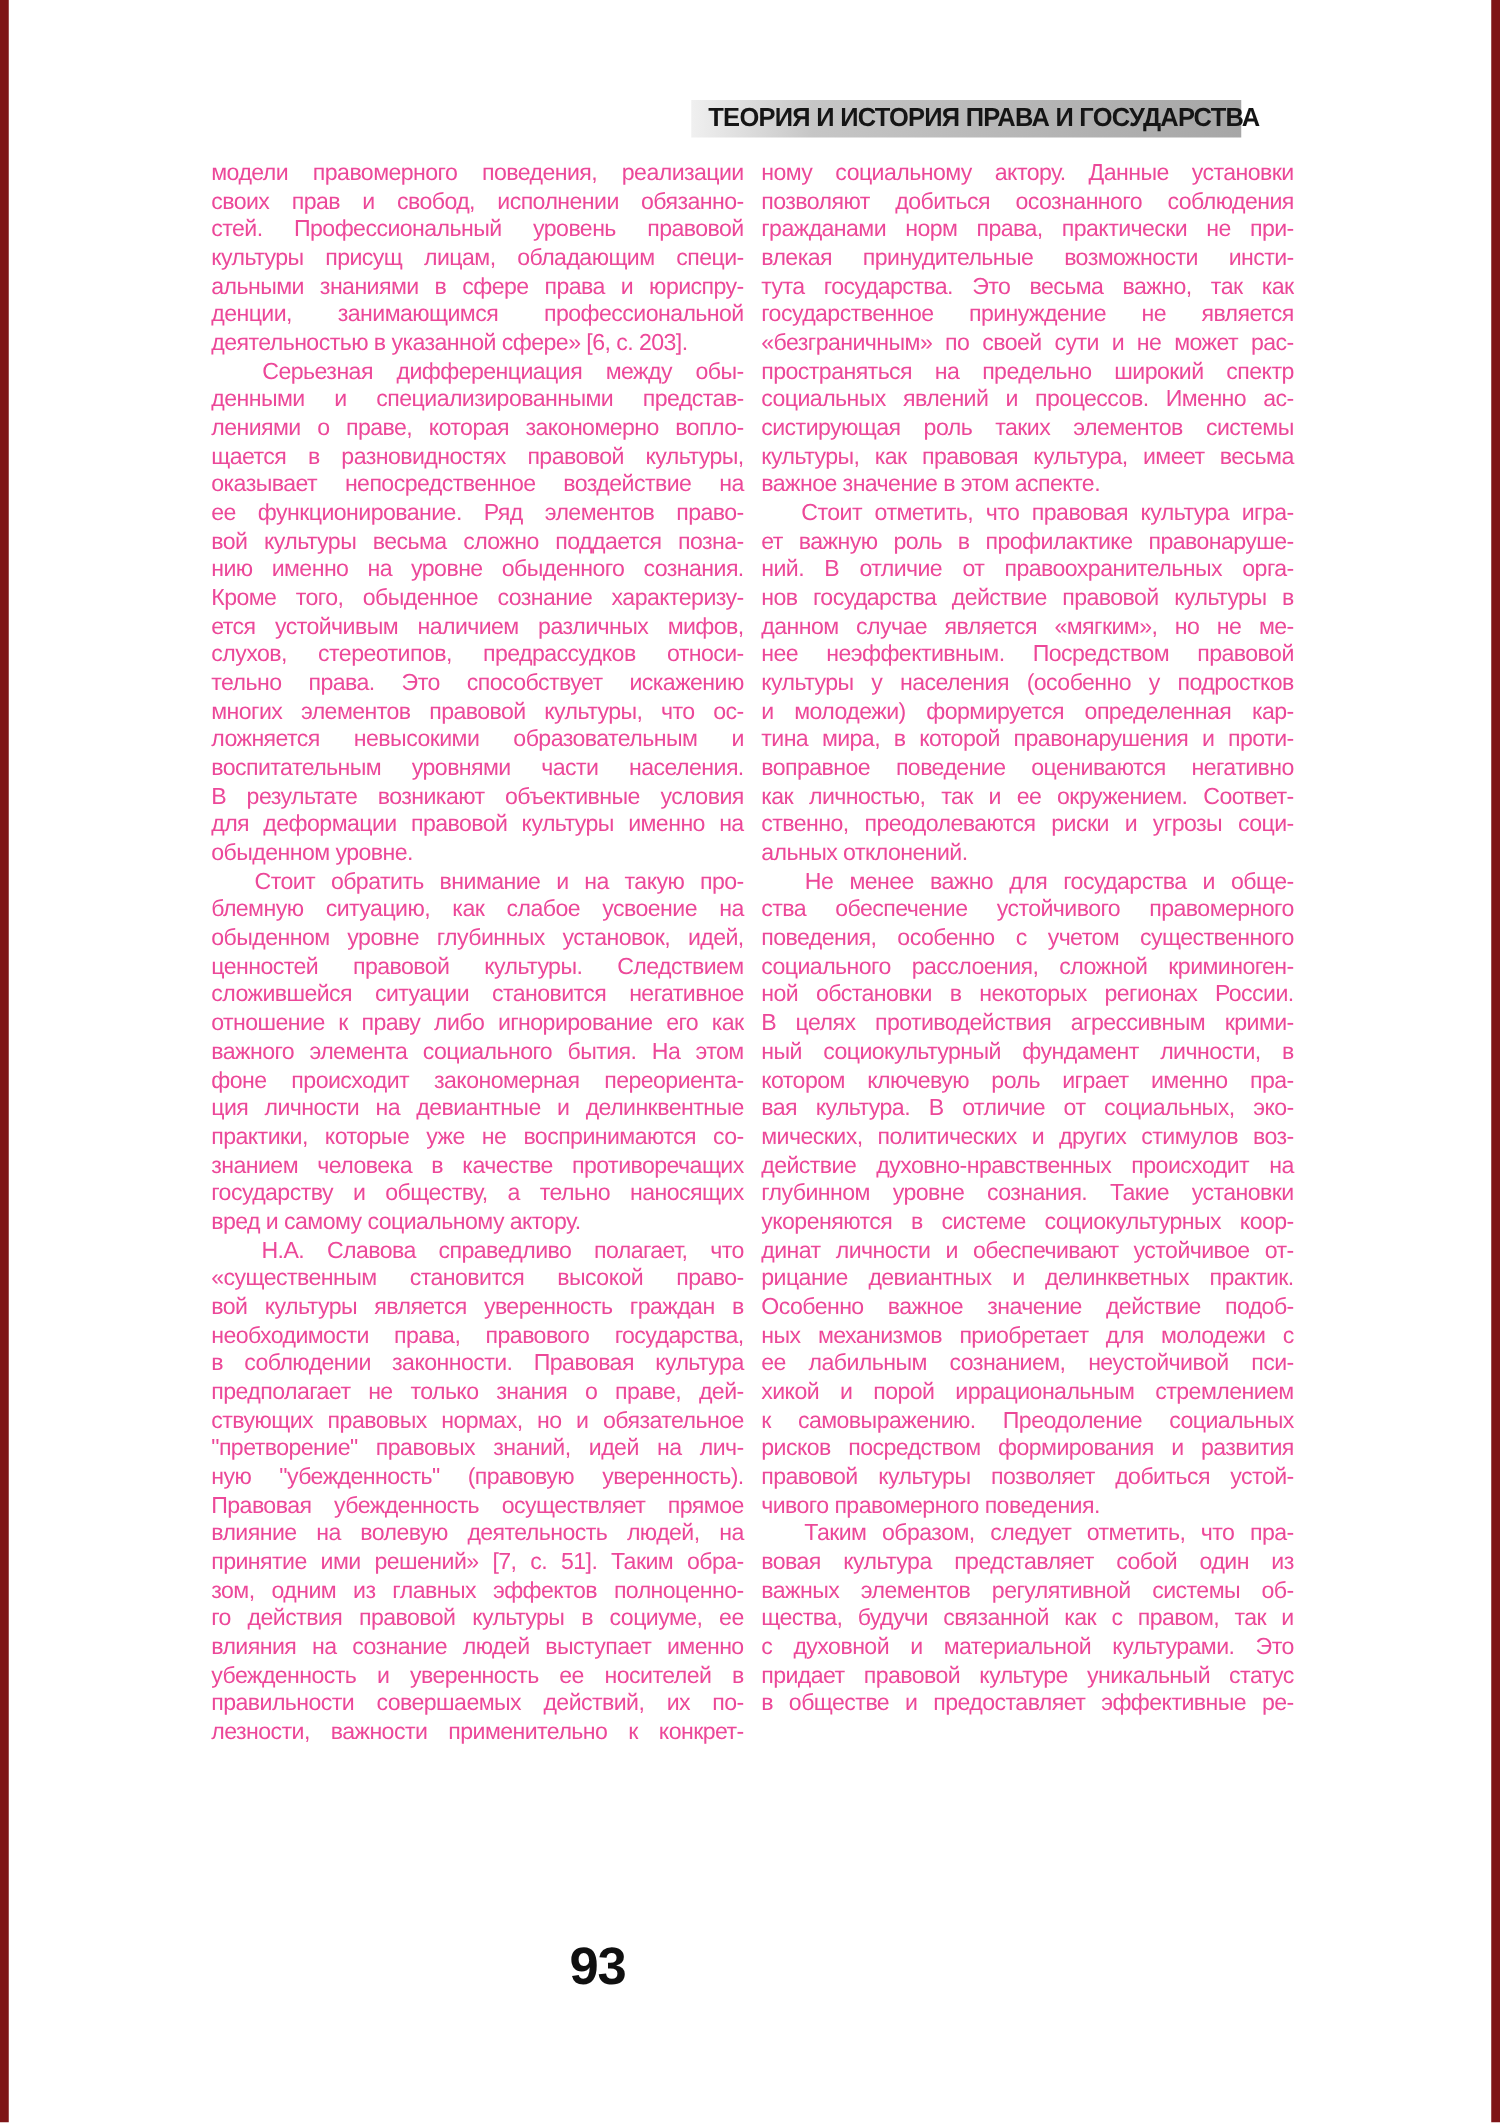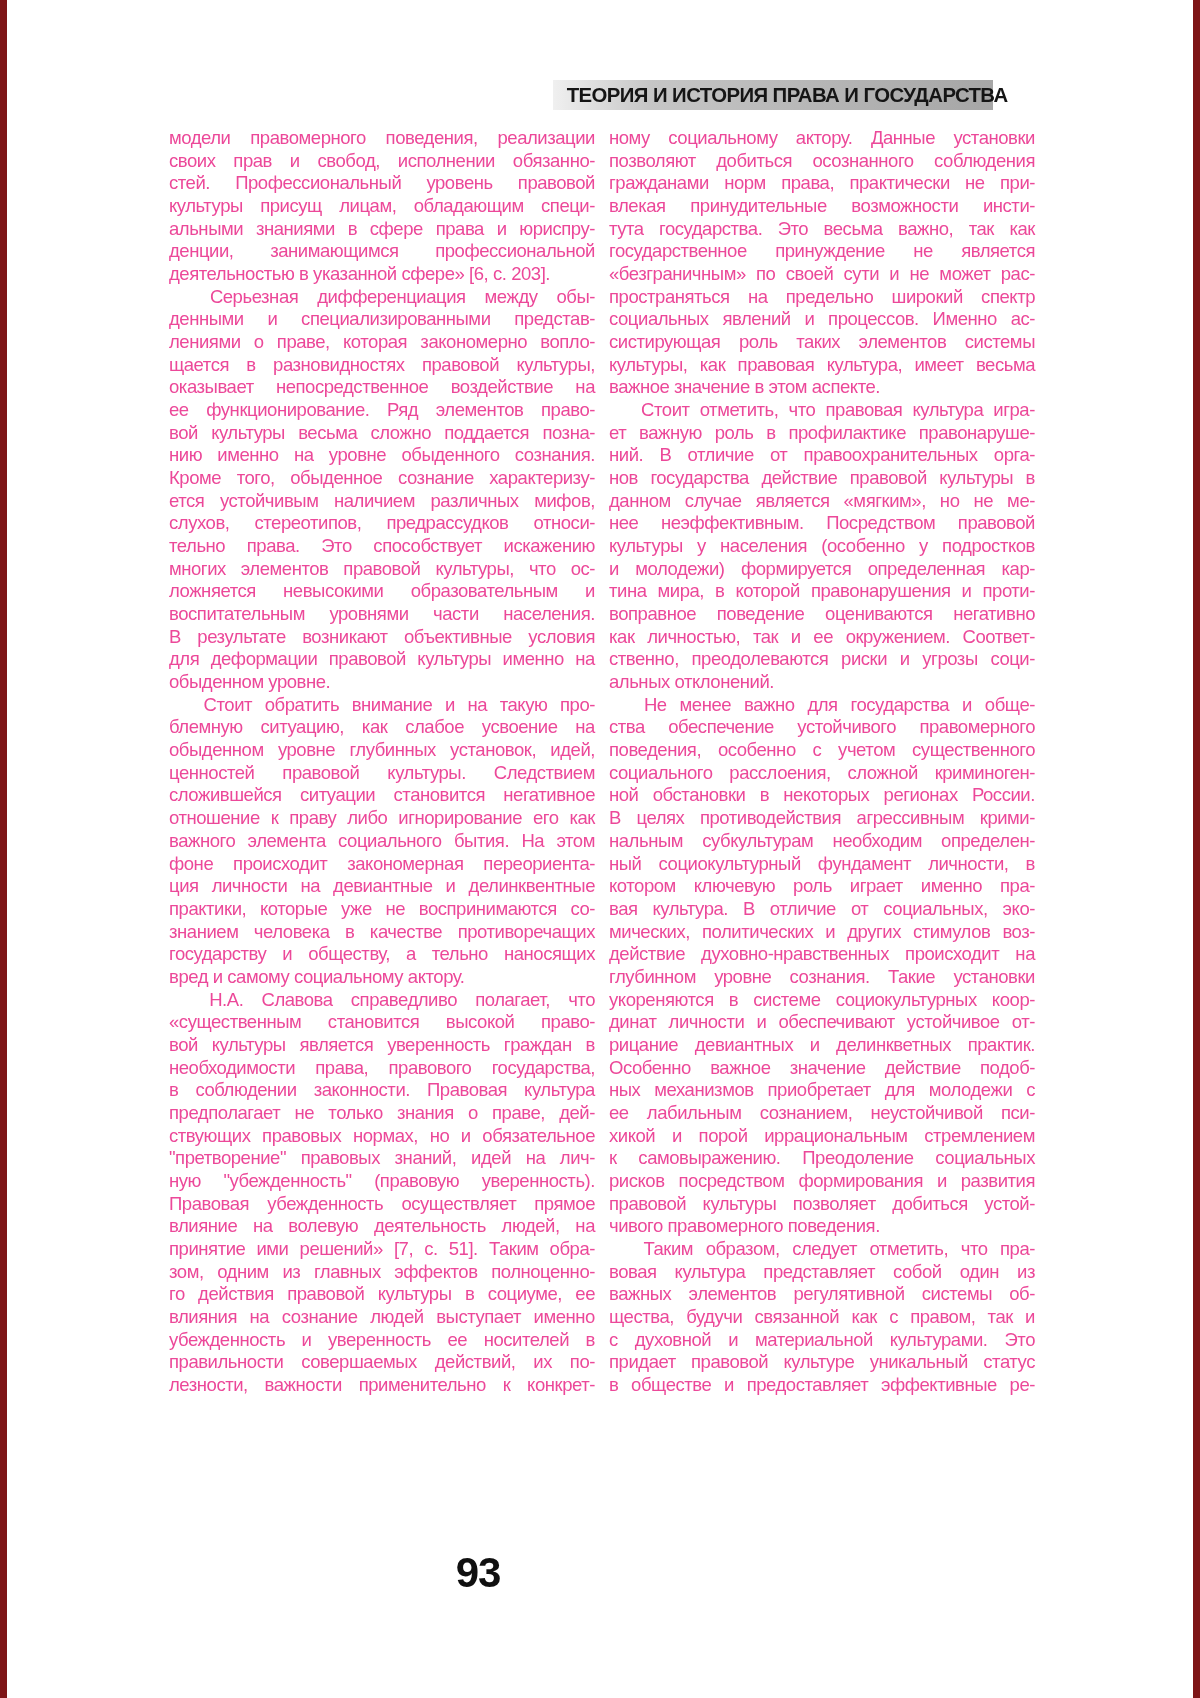--- a/index.html
+++ b/index.html
@@ -674,26 +674,20 @@
         <span>России.</span>
       </div>
       <div class="line just">
         <span>В</span>
         <span>целях</span>
         <span>противодействия</span>
         <span>агрессивным</span>
         <span>крими-</span>
       </div>
       <div class="line just">
-        <span>нальным</span>
-        <span>субкультурам</span>
-        <span>необходим</span>
-        <span>определен-</span>
-      </div>
-      <div class="line just">
         <span>ный</span>
         <span>социокультурный</span>
         <span>фундамент</span>
         <span>личности,</span>
         <span>в</span>
       </div>
       <div class="line just">
         <span>котором</span>
         <span>ключевую</span>
         <span>роль</span>

